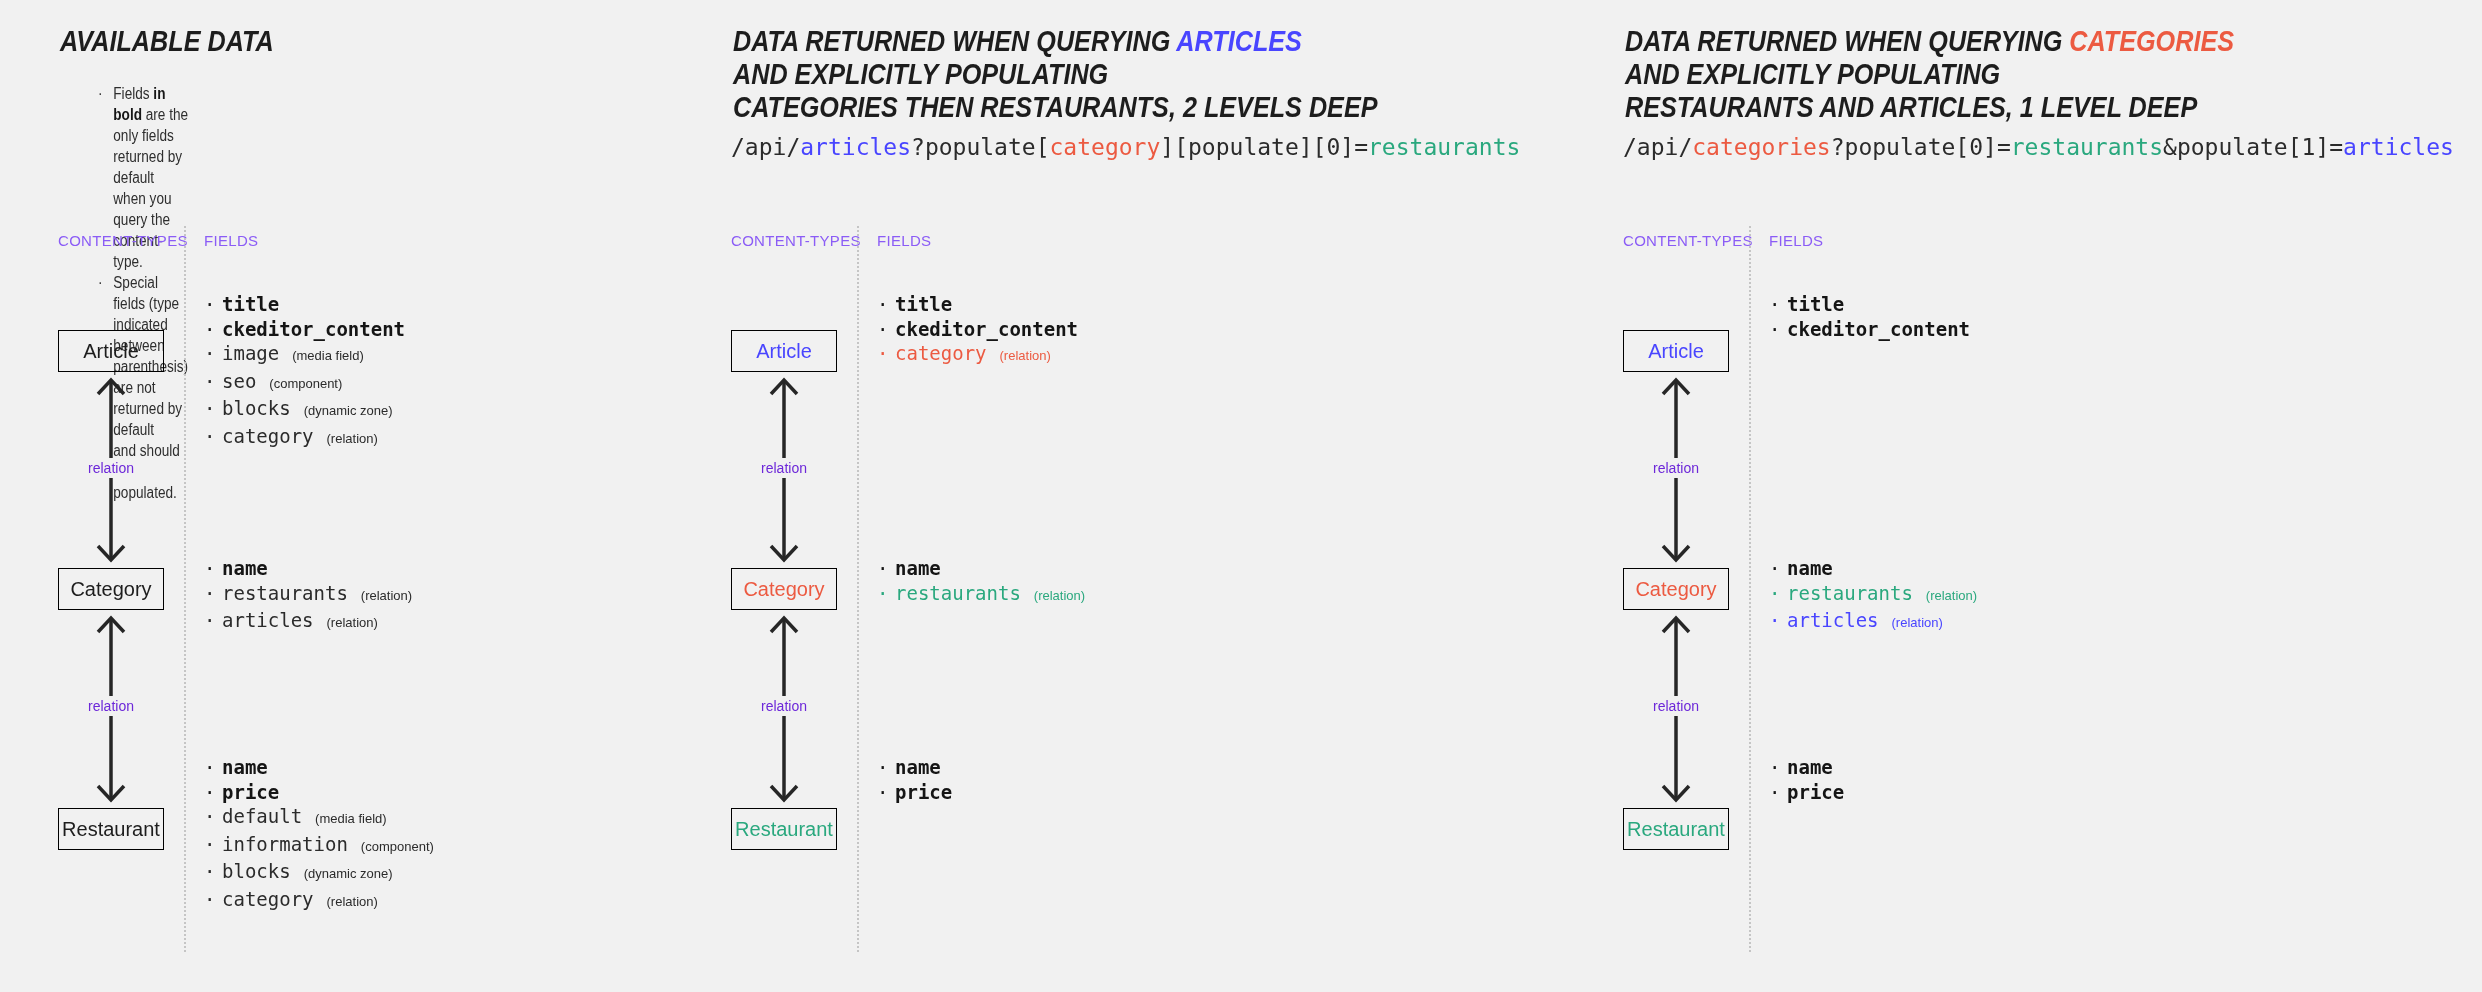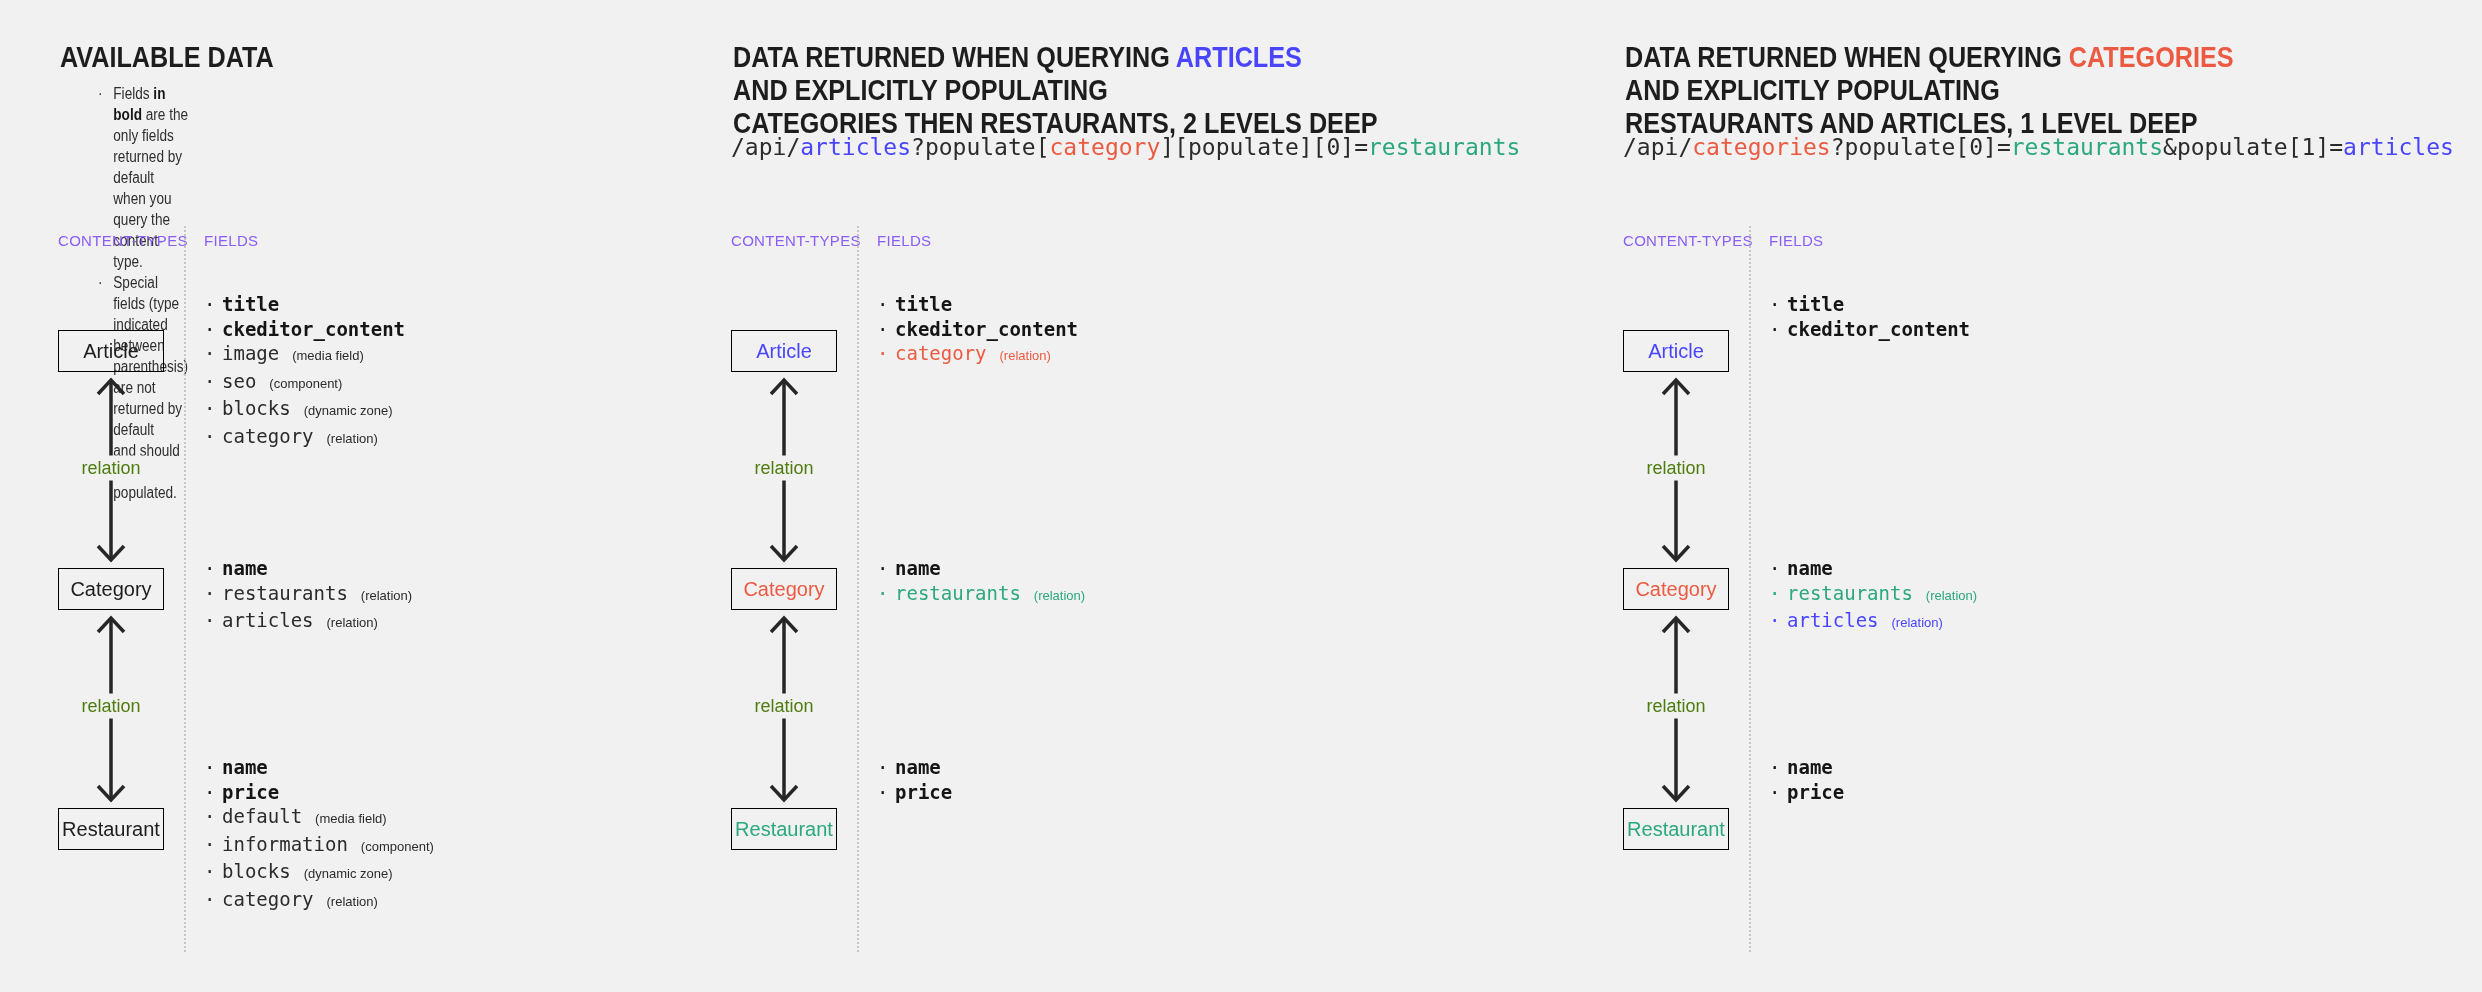--- a/index.html
+++ b/index.html
@@ -12,21 +12,21 @@
     width: 2482px;
     height: 992px;
     background: #f1f1f1;
     font-family: "Liberation Sans", sans-serif;
     color: #1d1d1d;
     overflow: hidden;
   }
   .panel { position: absolute; top: 0; }
 
   
-  .title { position: absolute; left: 2px; top: 40px; }
+  .title { position: absolute; left: 2px; top: 24px; font-style: italic; }
   .title-line {
     font-size: 30px;
     font-weight: bold;
     line-height: 33px;
     white-space: nowrap;
     color: #1d1d1d;
     transform: scaleX(0.84);
     transform-origin: left top;
   }
 
@@ -70,21 +70,21 @@
     font-size: 20px; color: #1d1d1d; background: transparent;
     white-space: nowrap;
   }
 
   
   .arrow { position: absolute; left: 35px; }
   .arrow svg { display: block; stroke: #262626; stroke-width: 3.5; fill: none; }
   .rel-label {
     position: absolute; left: 53px; transform: translate(-50%, -50%);
     background: #f1f1f1; padding: 2px 5px;
-    font-size: 18px; color: #4d7c0f; white-space: nowrap; text-align: center;
+    font-size: 14px; color: #6d28d9; white-space: nowrap; text-align: center;
   }
 
   
   .fields { position: absolute; left: 146px; }
   .field {
     display: flex; align-items: baseline;
     line-height: 24.5px; font-size: 19px;
     font-family: "DejaVu Sans Mono", "Liberation Mono", monospace;
     color: #2b2b2b; white-space: nowrap;
   }

